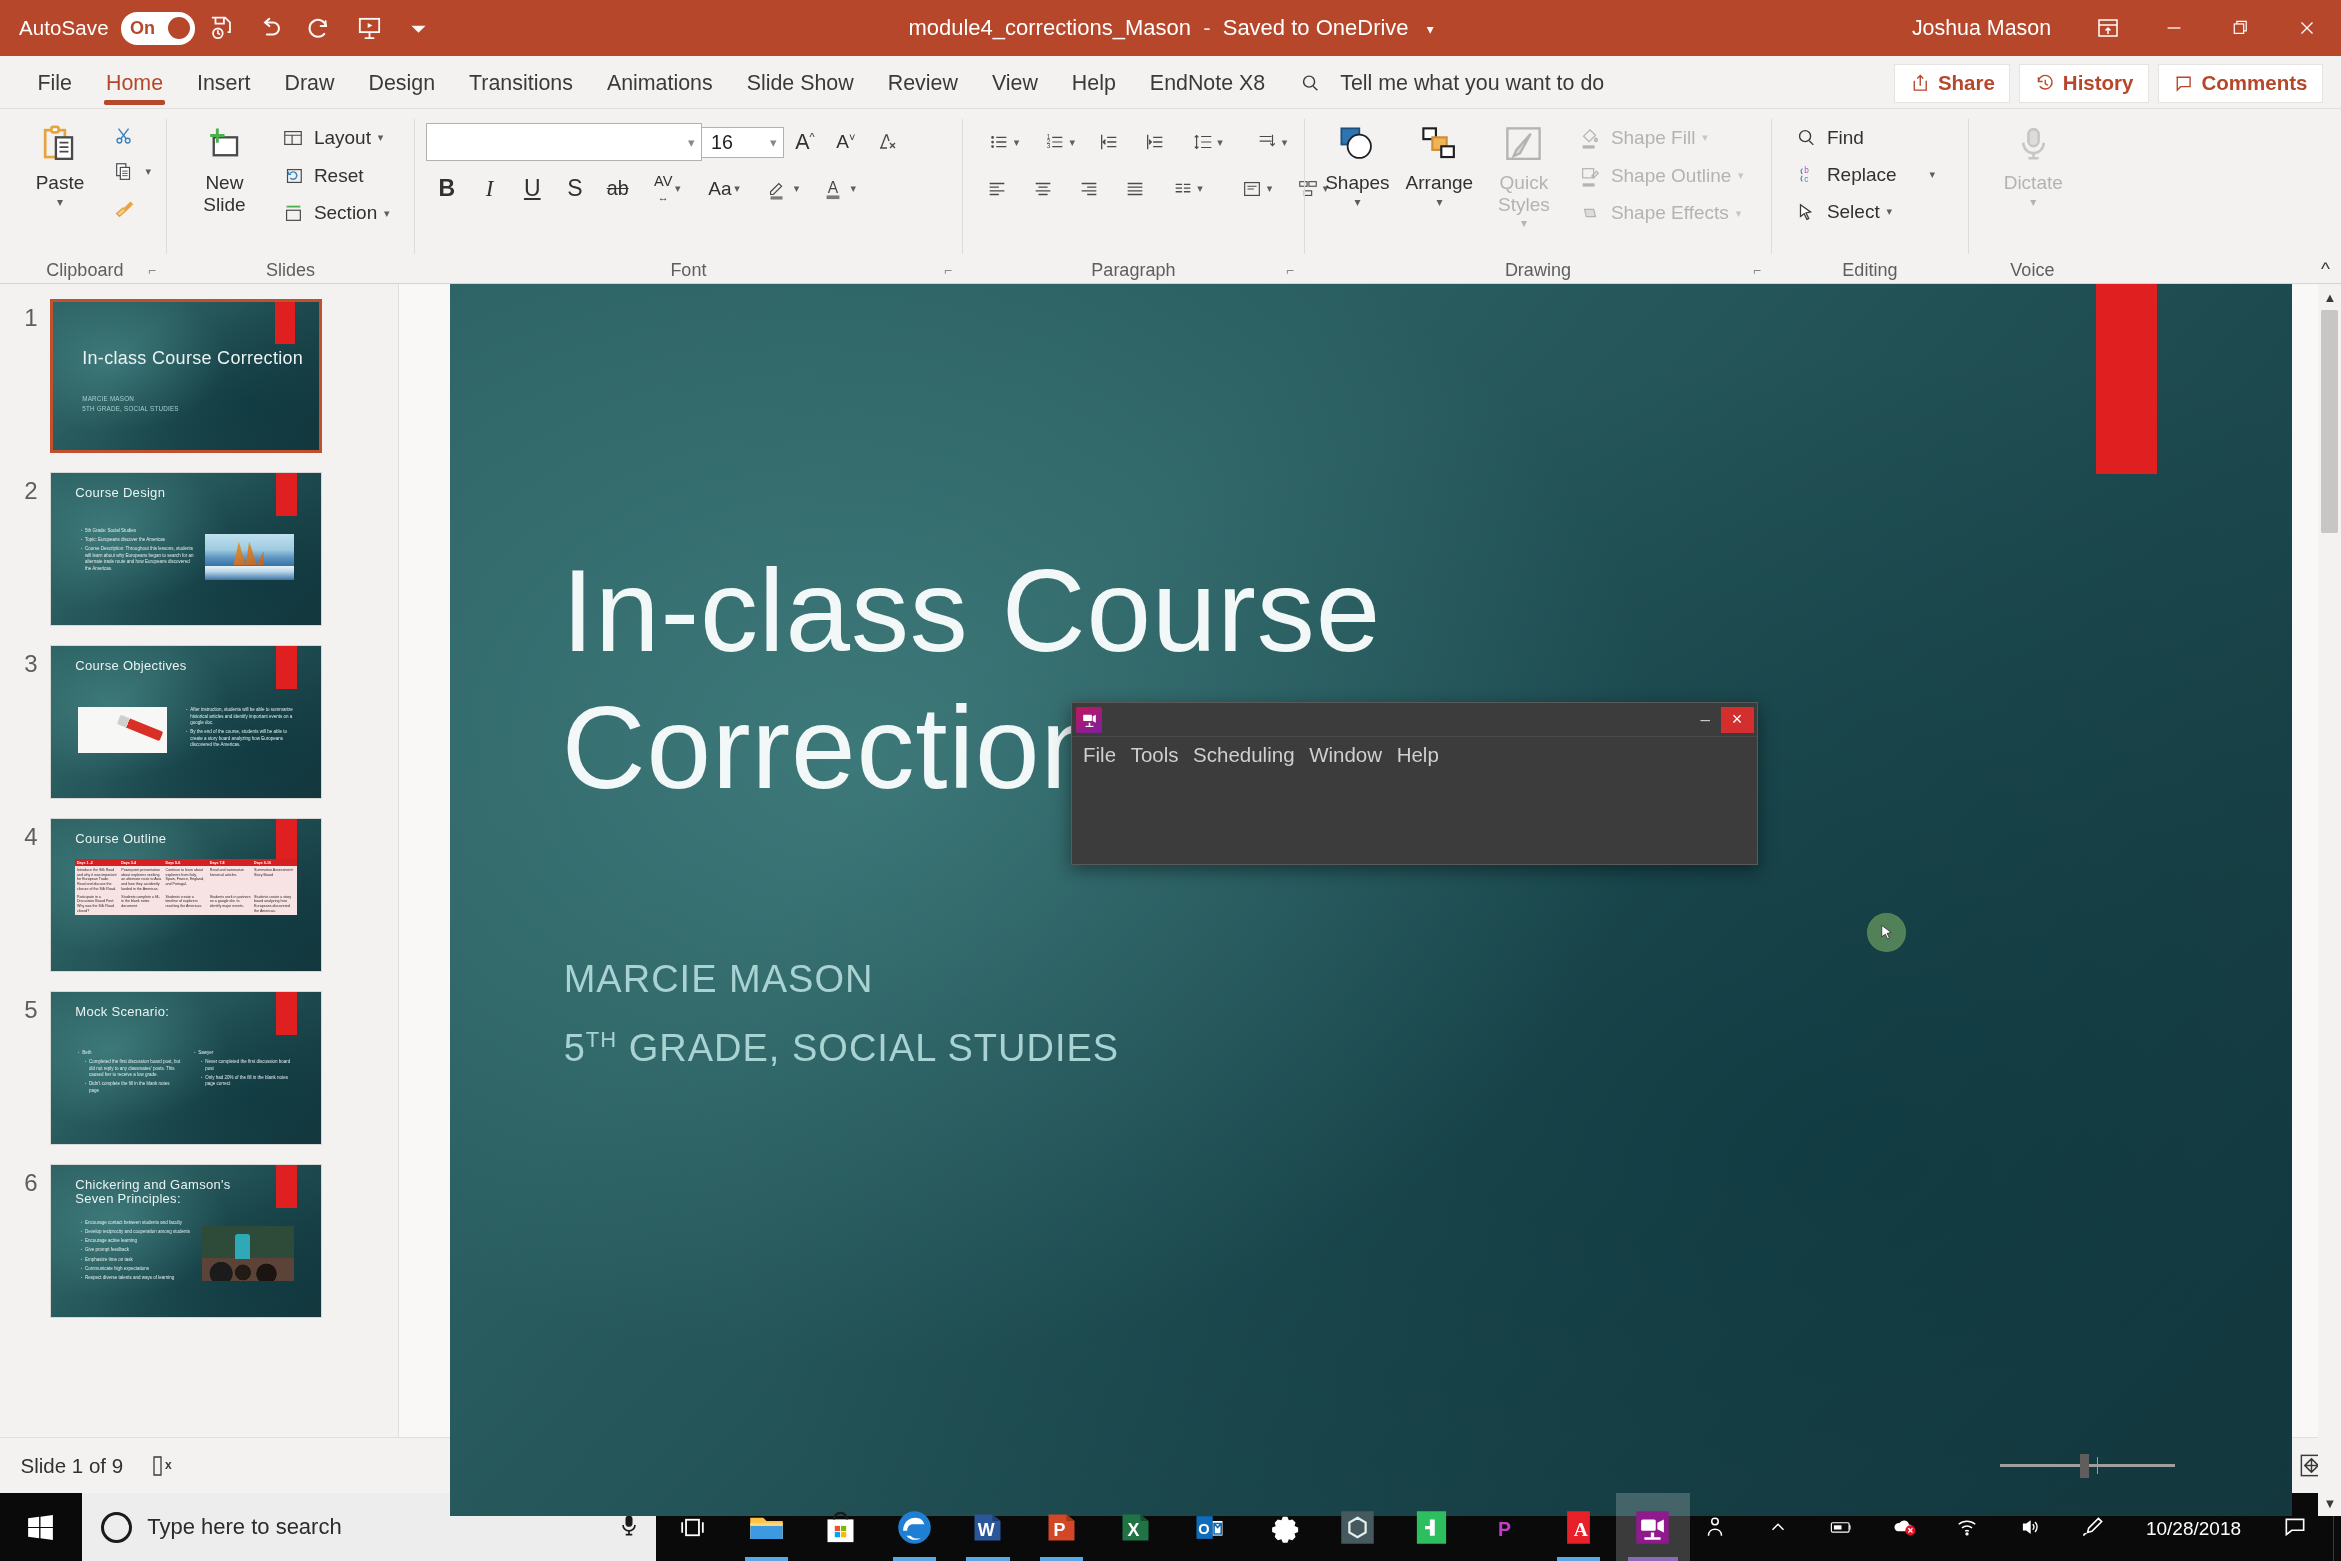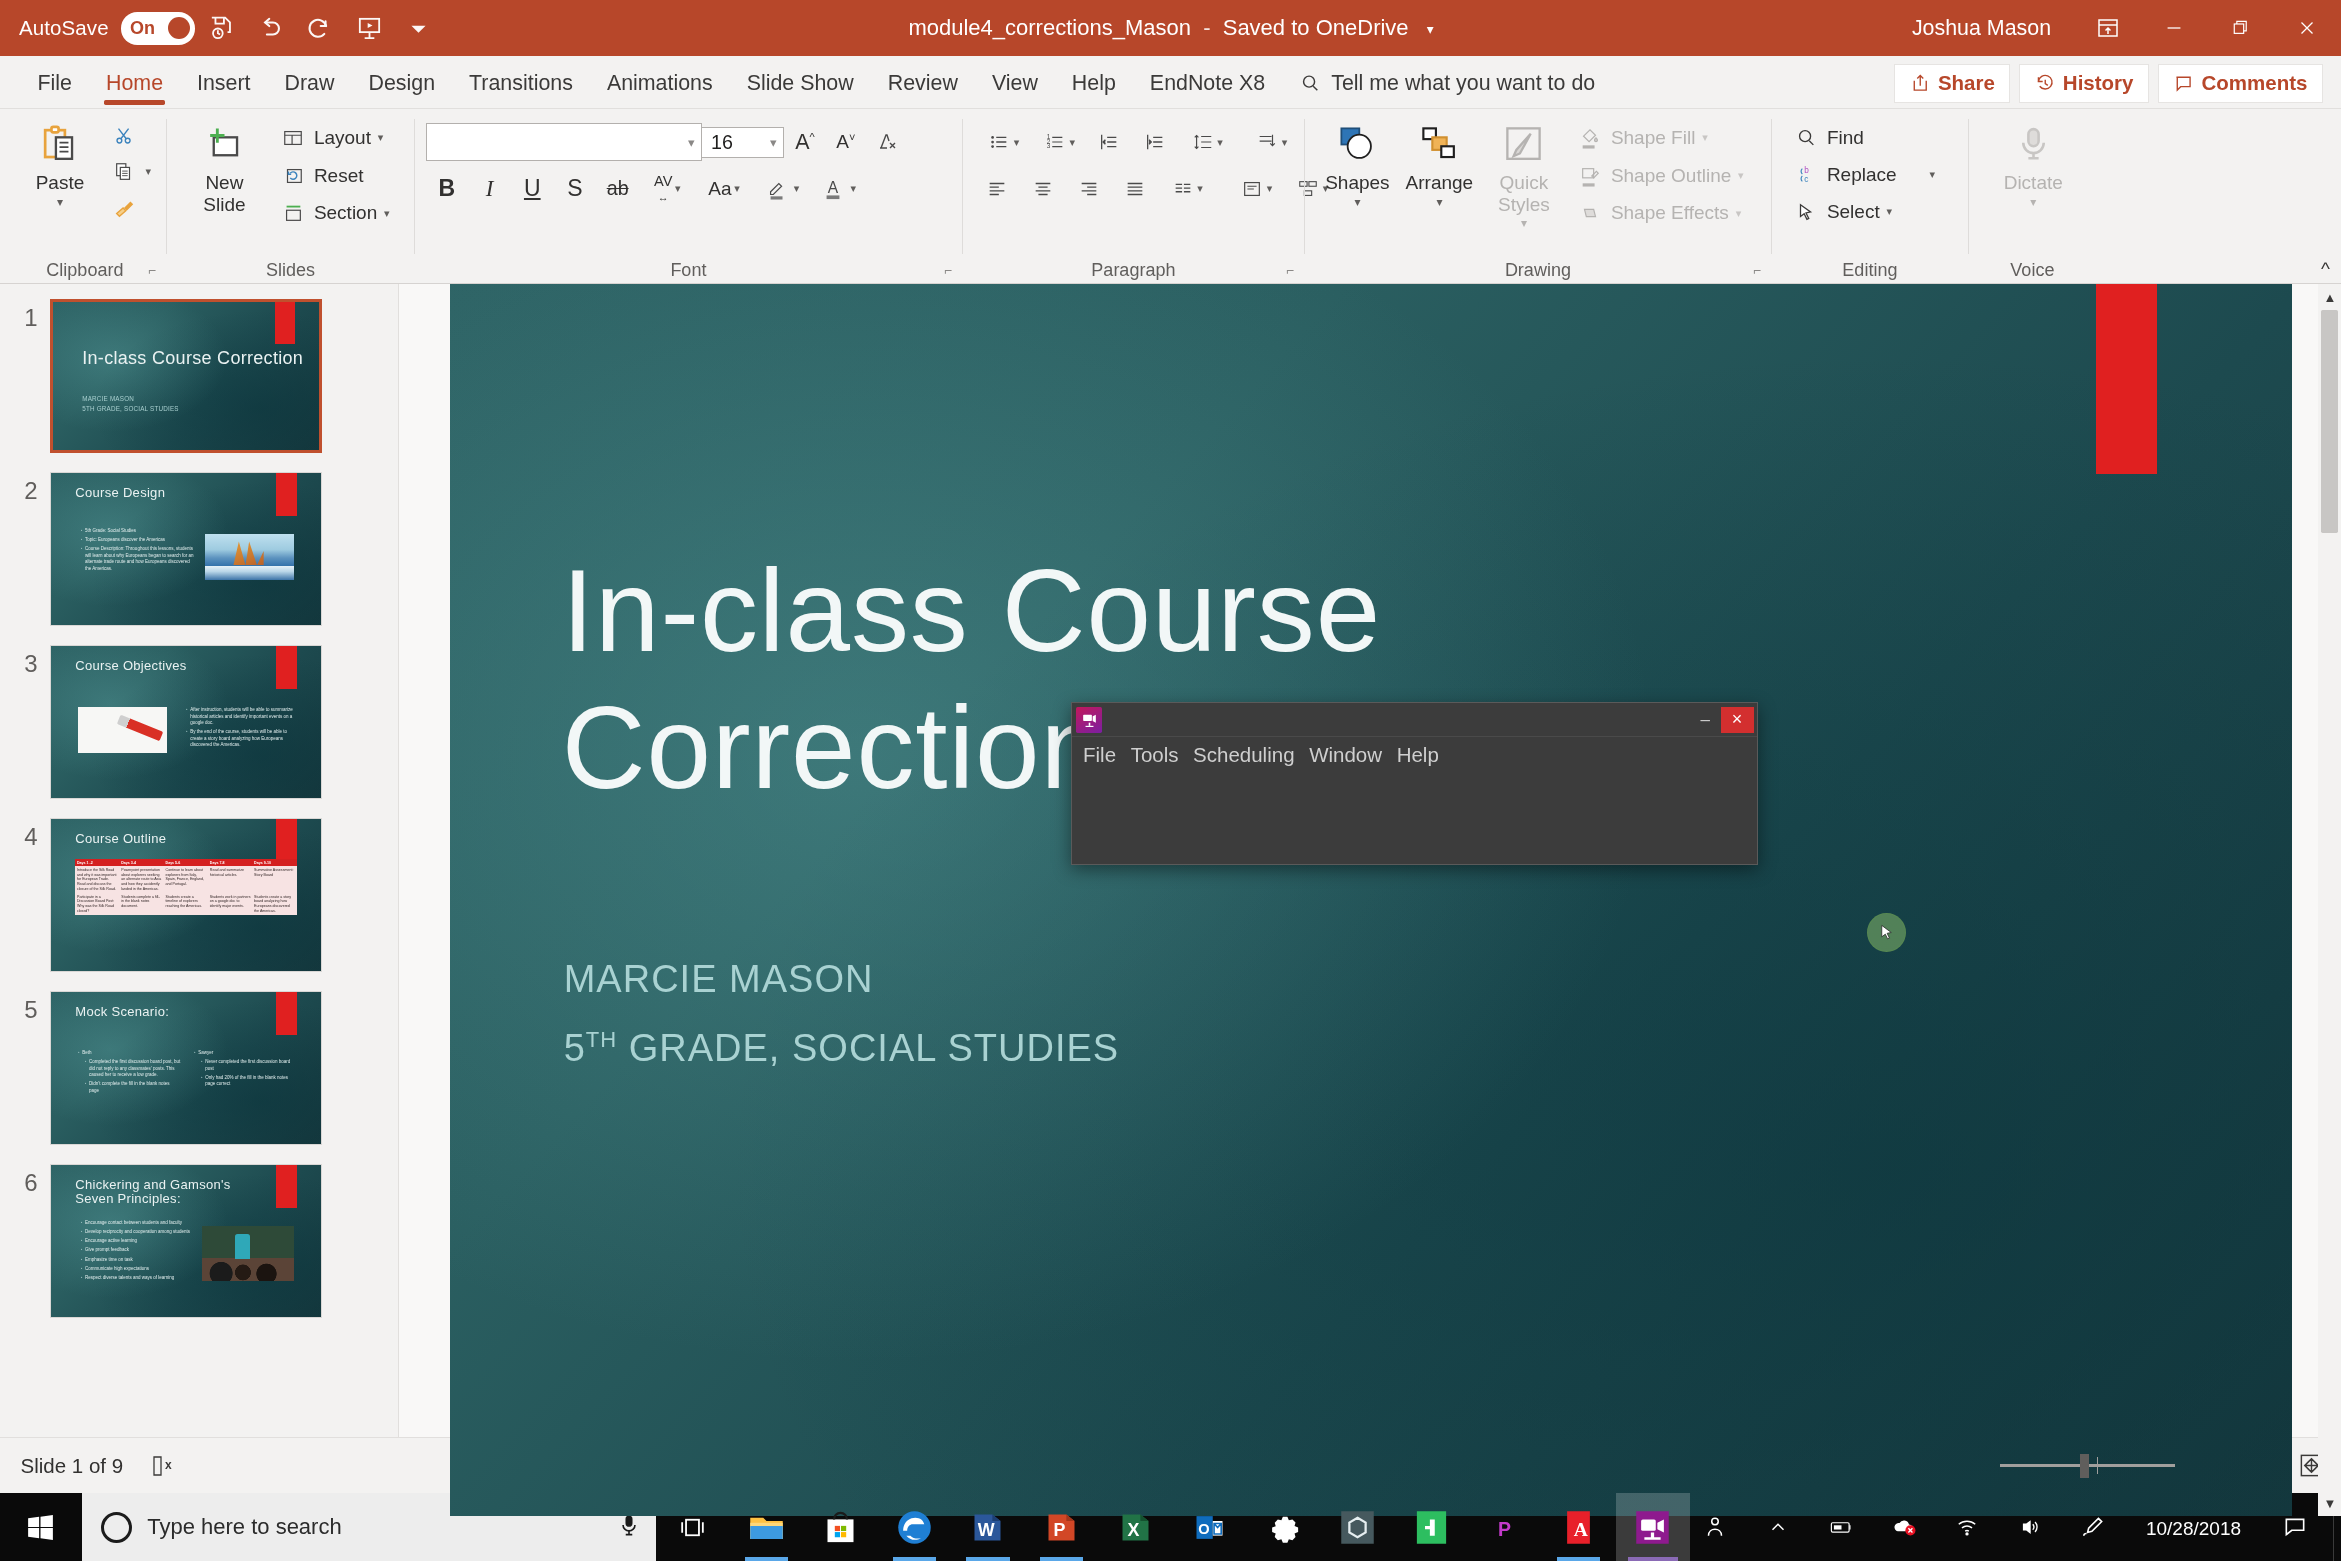--- a/index.html
+++ b/index.html
@@ -52,21 +52,21 @@
     padding: 0 17px; height: 50px; display: flex; align-items: center;
     font-size: 21.4px; color: #3b3a39; cursor: pointer; position: relative; white-space: nowrap;
   }
   .tab:first-child { margin-left: 20.5px; }
   .tab.active { color: #b7472a; }
   .tab.active::after {
     content: ""; position: absolute; left: 15.4px; right: 15.4px; bottom: 3.4px;
     height: 4.3px; background: #b7472a; border-radius: 1.7px;
   }
   .tellme {
-    display: flex; align-items: center; gap: 10px; margin-left: 17px;
+    display: flex; align-items: center; gap: 19px; margin-left: 17px;
     font-size: 21.4px; color: #3b3a39; cursor: text; height: 50px;
   }
   .tab-right { margin-left: auto; display: flex; align-items: center; gap: 8.6px; padding-right: 19px; height:50px; }
   .tbtn {
     display: flex; align-items: center; gap: 7.7px; background: #fff;
     border: 0.9px solid #e6e4e2; padding: 6px 14.6px; height: 39px;
     font-size: 20.5px; color: #b7472a; cursor: pointer; font-weight: 600;
   }
 
   

